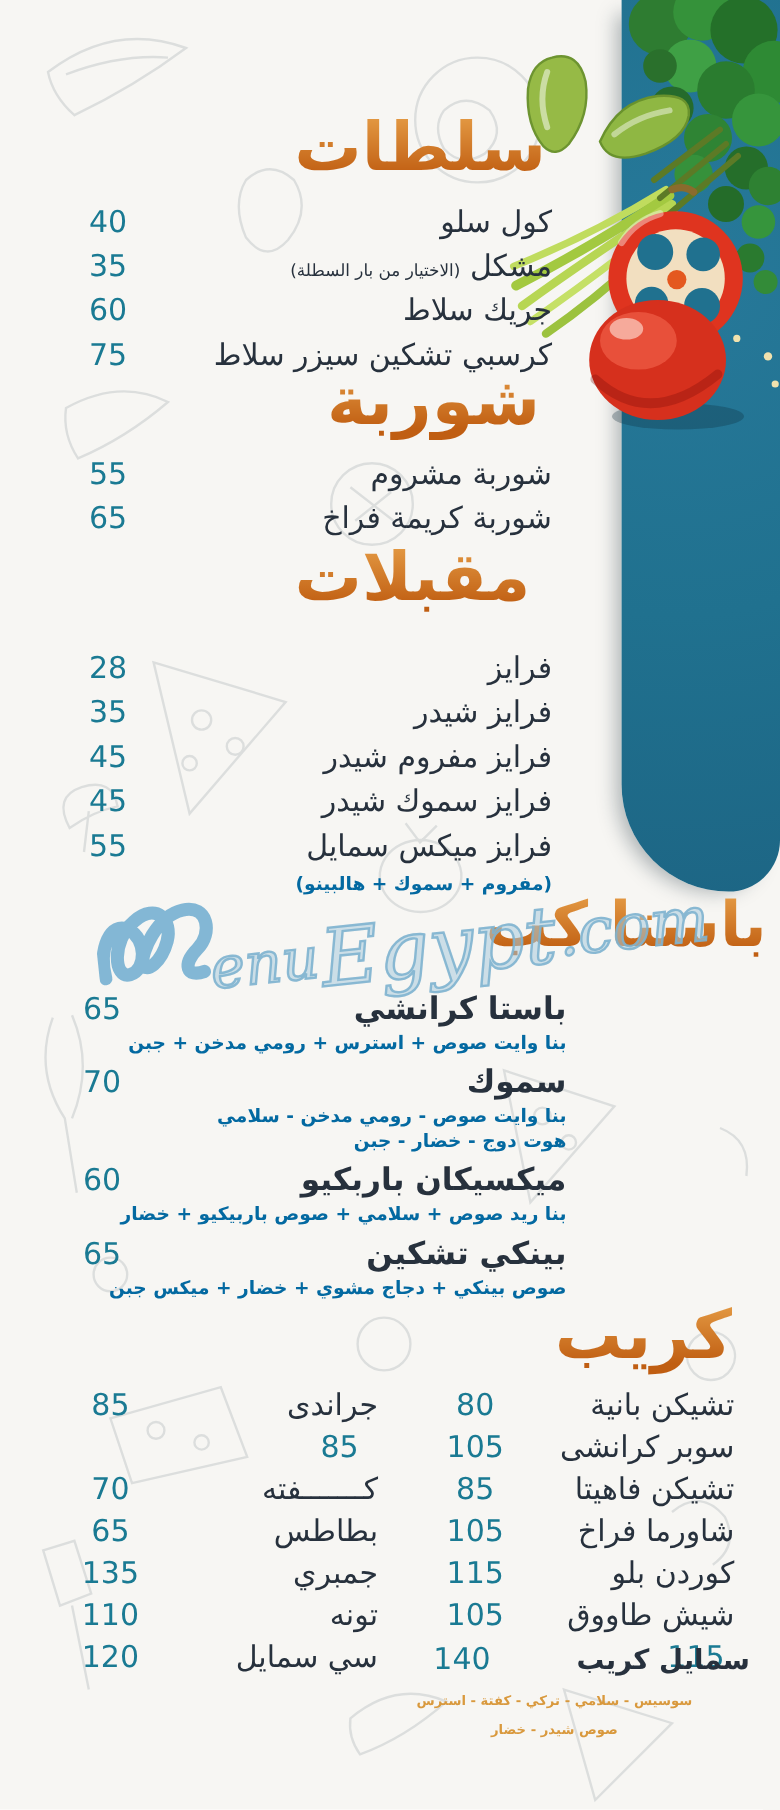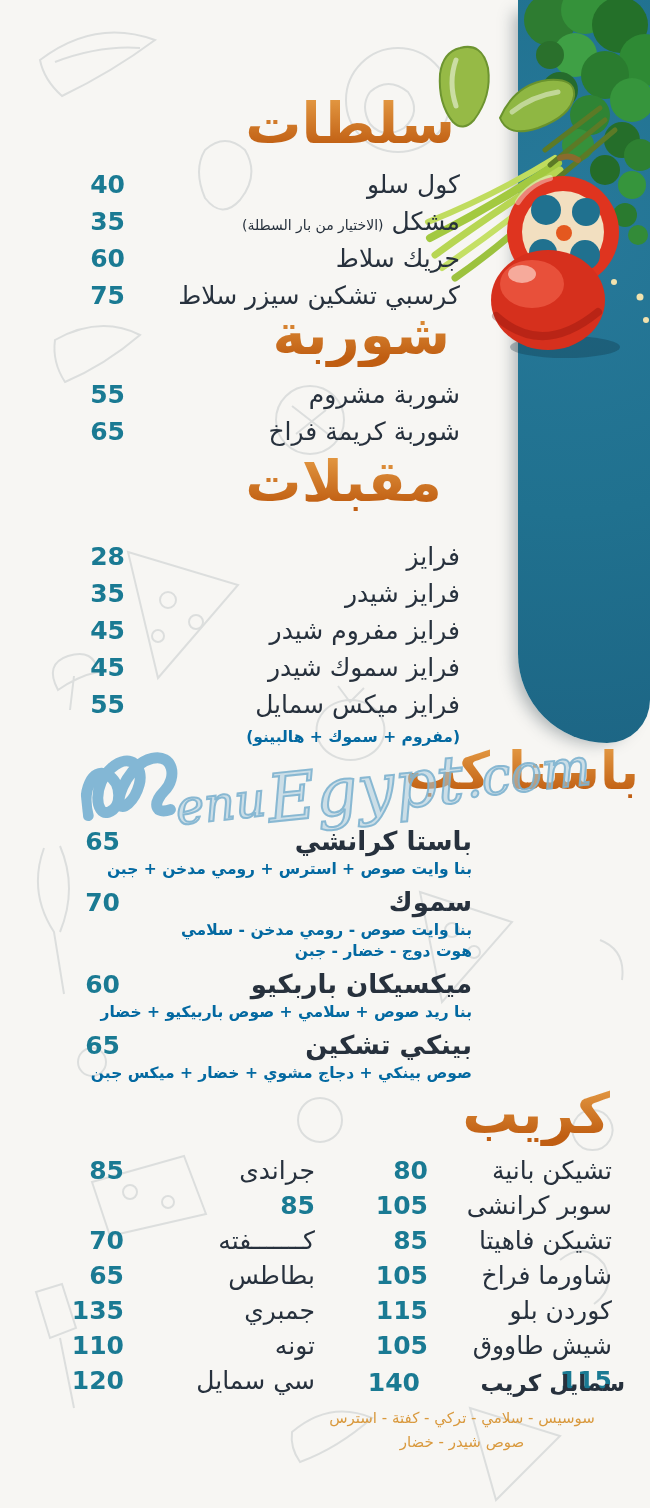--- a/index.html
+++ b/index.html
@@ -24,32 +24,32 @@
     color:#cd6a1f;
     background:linear-gradient(180deg,#e79f48 0%,#c05e12 85%);
     -webkit-background-clip:text;background-clip:text;-webkit-text-fill-color:transparent;
     direction:rtl;white-space:nowrap;
   }
   
   .rows{position:absolute;z-index:5;direction:rtl;}
   .row{display:flex;justify-content:space-between;align-items:baseline;}
   .name{font-size:25px;color:#27313d;white-space:nowrap;}
   .note{font-size:14px;color:#27313d;margin-right:8px;}
-  .price{font-size:25px;font-weight:bold;color:#1a7a93;direction:ltr;min-width:70px;text-align:right;}
+  .price{font-size:25px;font-weight:normal;color:#1a7a93;direction:ltr;min-width:70px;text-align:center;}
   .gap1 .row{margin-bottom:6px;height:31px;}
   .desc{font-size:15.5px;font-weight:bold;color:#0369a1;text-align:right;line-height:21px;white-space:nowrap;}
   .p-item{margin-bottom:7px;}
   .p-item .name{font-weight:bold;font-size:26px;}
   .p-item .row{height:33px;}
   .crepe-col .row{margin-bottom:5px;height:30px;}
   .crepe-col .price{min-width:64px;margin-left:12px;}
   .feature .name{font-weight:bold;font-size:23px;}
   .feature-desc{
     position:absolute;z-index:5;direction:rtl;text-align:center;
-    font-size:15px;font-weight:normal;color:#d9993d;line-height:24px;
+    font-size:11px;font-weight:bold;color:#d9993d;line-height:24px;
   }
   
   .watermark{
     position:absolute;top:672px;left:78px;width:510px;height:165px;z-index:30;
     display:flex;align-items:flex-end;transform:rotate(-6deg);pointer-events:none;
   }
   .wm-text{
     font-family:"DejaVu Serif",serif;font-style:italic;
     color:rgba(255,255,255,.18);
     -webkit-text-stroke:2px rgba(126,178,207,.9);

